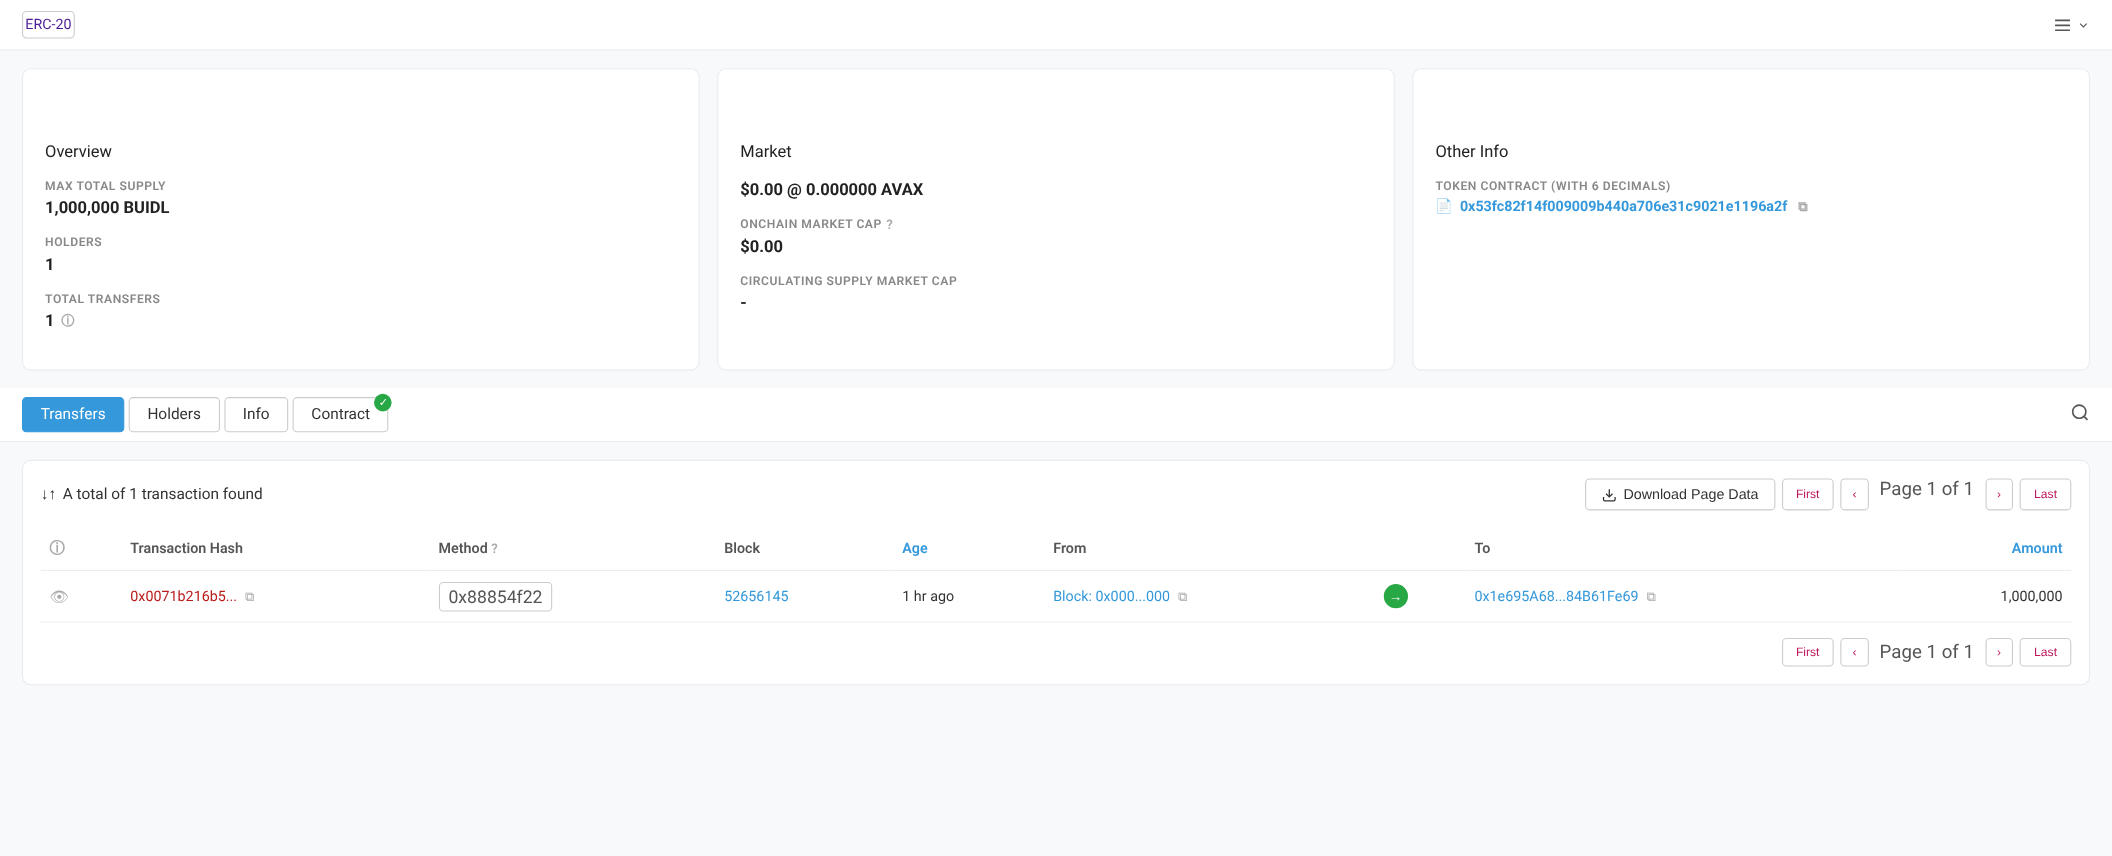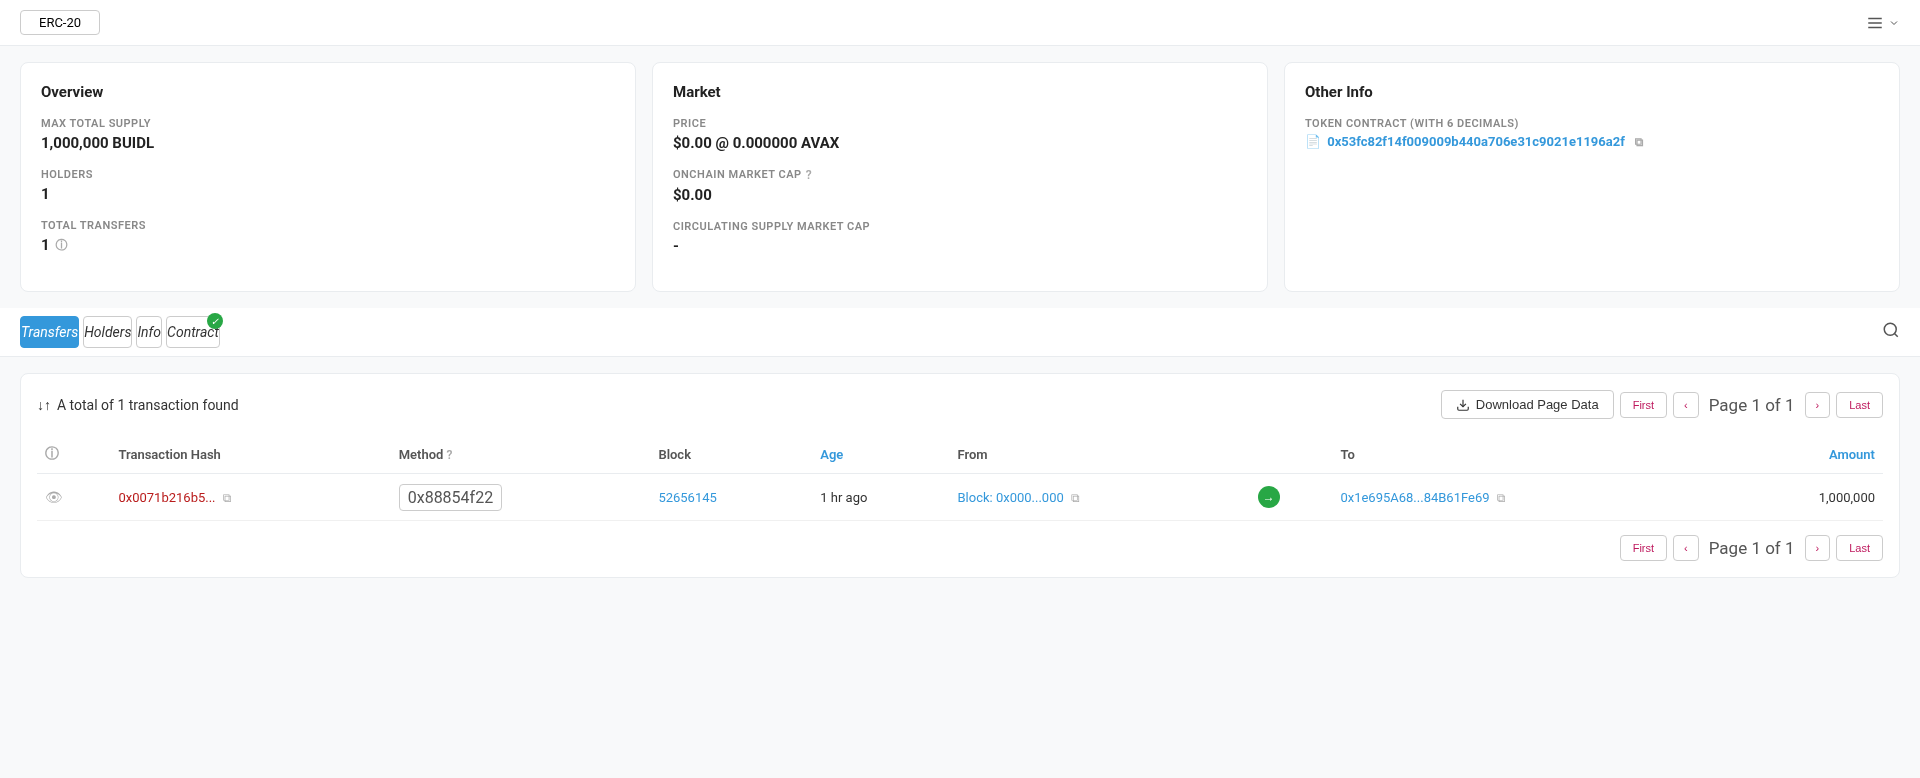--- a/index.html
+++ b/index.html
@@ -1,42 +1,42 @@
 <!DOCTYPE html>
 <html><head>
   <meta charset="utf-8">
   <style>
     * { box-sizing: border-box; margin: 0; padding: 0; }
     body { font-family: -apple-system, BlinkMacSystemFont, 'Segoe UI', Roboto, sans-serif; background: #f8f9fa; color: #333; font-size: 14px; }
     
     .top-bar { background: #fff; padding: 10px 20px; display: flex; align-items: center; justify-content: space-between; border-bottom: 1px solid #e9ecef; }
-    .erc-badge { border: 1px solid #ccc; border-radius: 4px; padding: 4px 18px; font-size: 13px; color: #000000; background: #fff; }
+    .erc-badge { border: 1px solid #ccc; border-radius: 4px; padding: 4px 2px; font-size: 13px; color: #4c1d95; background: #fff; }
     .list-icon { color: #555; font-size: 16px; cursor: pointer; display: flex; align-items: center; gap: 4px; }
     
     .cards-container { display: flex; gap: 16px; padding: 16px 20px; }
     .card { background: #fff; border: 1px solid #e9ecef; border-radius: 8px; padding: 20px; flex: 1; }
-    .card-title { font-size: 15px; font-weight: 700; color: #222; margin-bottom: 16px; }
+    .card-title { font-size: 15px; font-weight: 400; color: #222; margin-bottom: 16px; margin-top: 46px; }
     .card-field-label { font-size: 11px; color: #888; font-weight: 600; letter-spacing: 0.5px; margin-bottom: 4px; text-transform: uppercase; }
     .card-field-value { font-size: 15px; color: #222; margin-bottom: 16px; font-weight: 700; }
     .card-field-value.blue-link { color: #3498db; cursor: pointer; font-size: 13px; display: flex; align-items: center; gap: 6px; }
     .info-icon-small { color: #aaa; font-size: 12px; cursor: pointer; }
     .bold-text { font-weight: 700; }
     
     .tabs-section { background: #fff; border-bottom: 1px solid #e9ecef; padding: 0 20px; display: flex; align-items: center; justify-content: space-between; }
     .tabs { display: flex; gap: 4px; padding: 8px 0; }
-    .tab { padding: 7px 0; border-radius: 4px; cursor: pointer; font-size: 14px; color: #555; border: 1px solid transparent; position: relative; font-style: italic; }
+    .tab { padding: 7px 16px; border-radius: 4px; cursor: pointer; font-size: 14px; color: #555; border: 1px solid transparent; position: relative; }
     .tab.active { background: #3498db; color: #fff; border-color: #3498db; }
     .tab.outline { border: 1px solid #ccc; color: #333; background: #fff; }
     .tab-check { position: absolute; top: -4px; right: -4px; background: #28a745; color: #fff; border-radius: 50%; width: 16px; height: 16px; font-size: 10px; display: flex; align-items: center; justify-content: center; }
     .search-icon { cursor: pointer; color: #555; font-size: 16px; }
     
     .table-section { background: #fff; margin: 16px 20px; border: 1px solid #e9ecef; border-radius: 8px; padding: 16px; }
     .table-header-row { display: flex; align-items: center; justify-content: space-between; margin-bottom: 16px; }
     .table-info-text { font-size: 14px; color: #333; display: flex; align-items: center; gap: 6px; }
-    .pagination-controls { display: flex; align-items: center; gap: 6px; }
+    .pagination-controls { display: flex; gap: 6px; }
     .download-btn { border: 1px solid #ccc; background: #fff; border-radius: 4px; padding: 6px 14px; cursor: pointer; font-size: 13px; color: #333; display: flex; align-items: center; gap: 6px; }
     .page-btn { border: 1px solid #ccc; background: #fff; border-radius: 4px; padding: 6px 12px; cursor: pointer; font-size: 11px; color: #be185d; }
     .page-btn.nav { padding: 6px 10px; }
     .page-text { font-size: 17px; color: #555; padding: 0 4px; }
     
     table { width: 100%; border-collapse: collapse; }
     thead tr th { text-align: left; padding: 10px 8px; font-size: 13px; color: #555; font-weight: 600; border-bottom: 1px solid #e9ecef; }
     thead tr th.blue { color: #3498db; }
     tbody tr td { padding: 12px 8px; font-size: 13px; border-bottom: 1px solid #f0f0f0; vertical-align: middle; }
     .tx-hash-link { color: #b91c1c; cursor: pointer; }
@@ -79,21 +79,20 @@
     <div class="card-field-value">1</div>
     <div class="card-field-label">TOTAL TRANSFERS</div>
     <div class="card-field-value" style="display:flex;align-items:center;gap:6px;">
       <span>1</span>
       <span class="info-icon-small">ⓘ</span>
     </div>
   </div>
 
   <div class="card">
     <div class="card-title">Market</div>
-    <div class="card-field-label">PRICE</div>
     <div class="card-field-value">$0.00 @ 0.000000 AVAX</div>
     <div class="card-field-label" style="display:flex;gap:4px;">
       <span>ONCHAIN MARKET CAP</span>
       <span class="question-icon">?</span>
     </div>
     <div class="card-field-value">$0.00</div>
     <div class="card-field-label">CIRCULATING SUPPLY MARKET CAP</div>
     <div class="card-field-value">-</div>
   </div>
 

